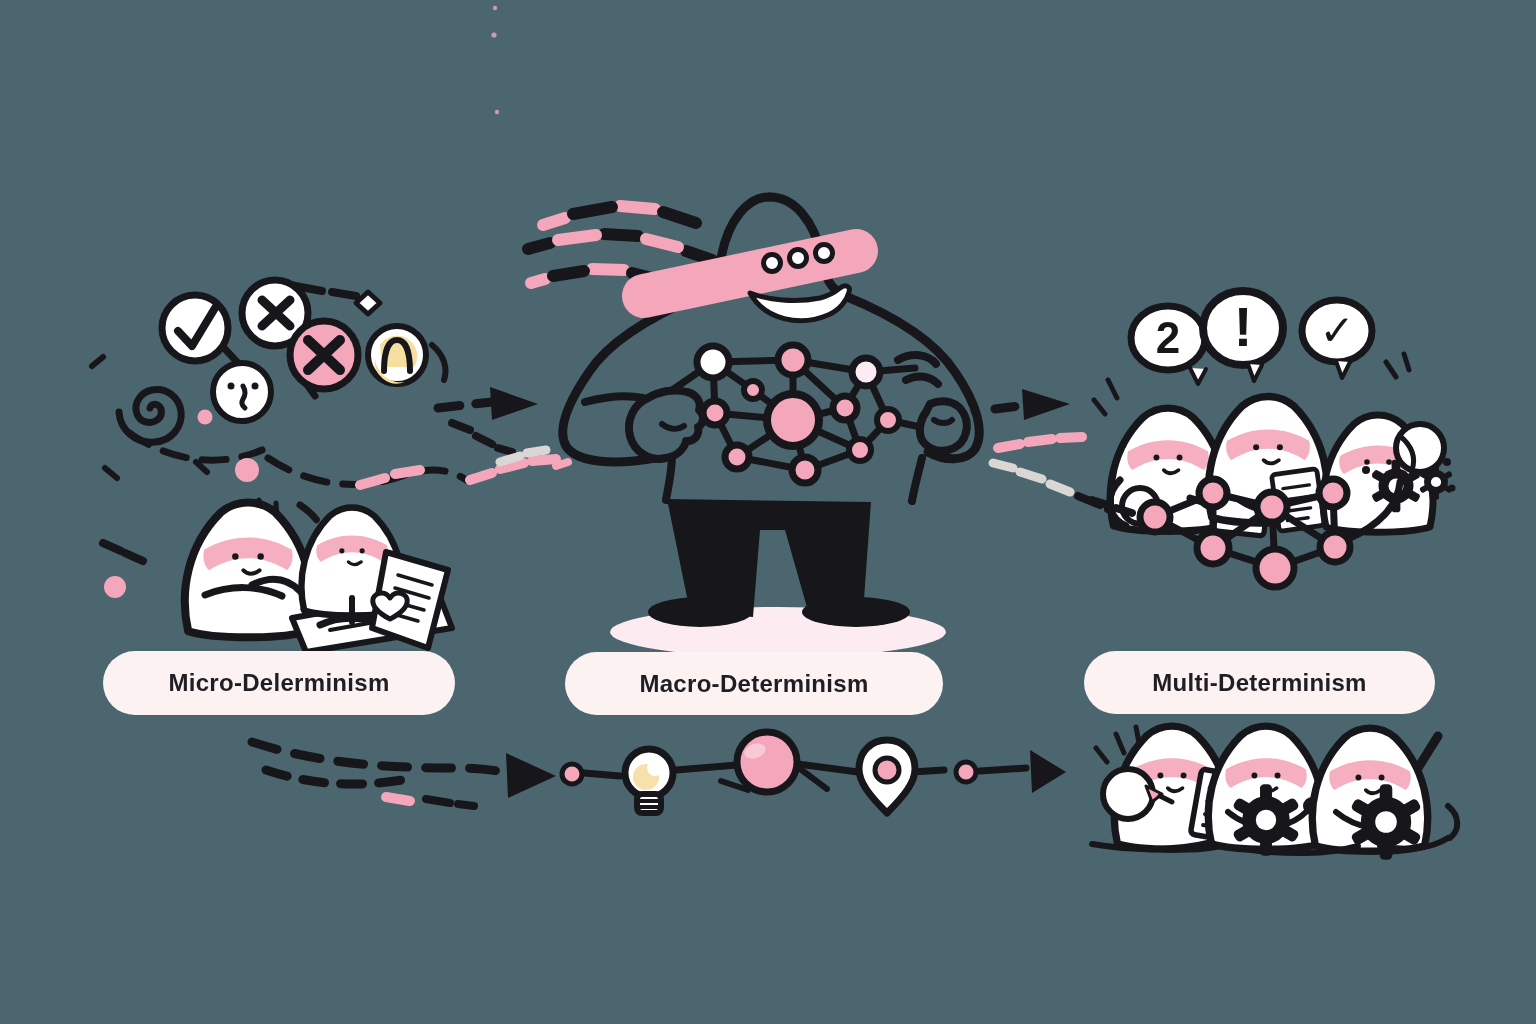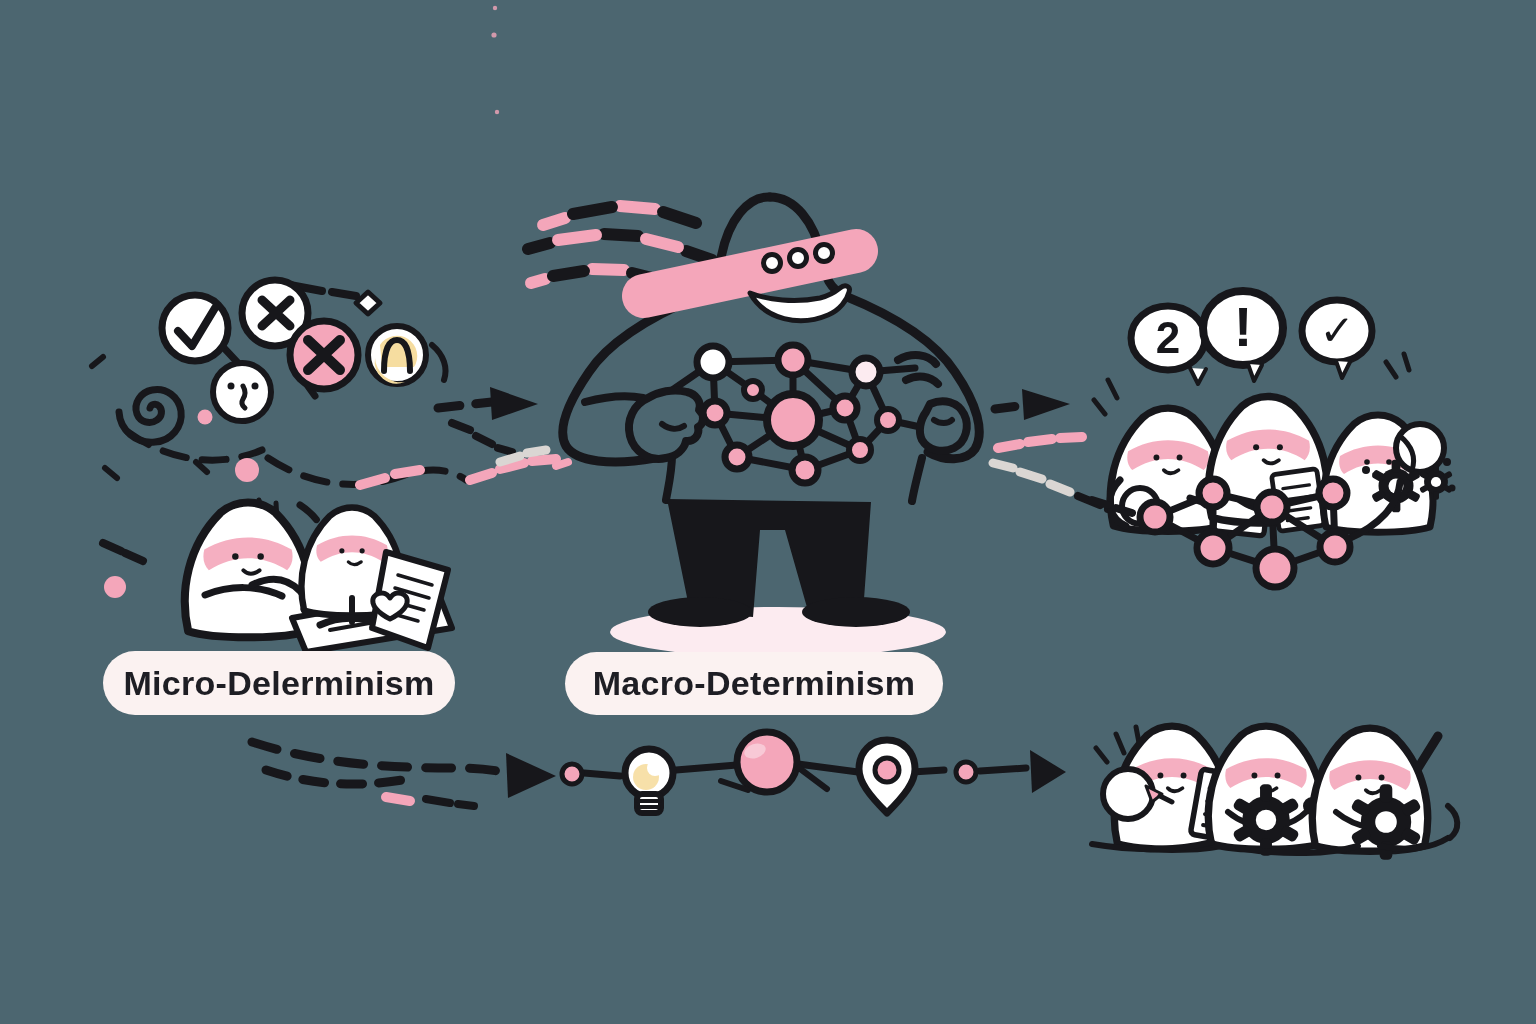--- a/index.html
+++ b/index.html
@@ -1,18 +1,18 @@
 <!DOCTYPE html>
 <html style="--bg: #4C6670; --ink: #17171B; --pink: #F4A6BA; --pinkSoft: #F8C9D6; --pinkPale: #FCEBF0; --cream: #F6DDA0; --paper: #FFFFFF; --pill: #FBF2F1; --labelText: #1E1E24; --grayDash: #DAD6D3;"><head>
 <meta charset="utf-8">
 <style>
   html,body{margin:0;padding:0;background:#333;}
   .canvas{position:relative;width:1536px;height:1024px;background:var(--bg,#4C6670);overflow:hidden;font-family:"Liberation Sans",sans-serif;}
   .illustration{position:absolute;left:0;top:0;}
-  .pill{position:absolute;display:flex;align-items:center;justify-content:center;background:var(--pill,#FBF2F1);border-radius:33px;font-weight:bold;color:var(--labelText,#1E1E24);font-size:34px;letter-spacing:.3px;}
+  .pill{position:absolute;display:flex;align-items:center;justify-content:center;background:var(--pill,#FBF2F1);border-radius:33px;font-weight:bold;color:var(--labelText,#1E1E24);font-size:24px;letter-spacing:.3px;}
   .pill-micro{left:103px;top:651px;width:352px;height:64px;}
   .pill-macro{left:565px;top:652px;width:378px;height:63px;}
   .pill-multi{left:1084px;top:651px;width:351px;height:63px;}
   
   .s{fill:none;stroke:var(--ink,#17171B);stroke-linecap:round;stroke-linejoin:round;}
   .fw{fill:var(--paper,#fff);}
   .fp{fill:var(--pink,#F4A6BA);}
   .fps{fill:var(--pinkSoft,#F8C9D6);}
   .fpp{fill:var(--pinkPale,#FCEBF0);}
   .fi{fill:var(--ink,#17171B);}
@@ -308,14 +308,17 @@
     </g>
   </g>
 </svg>
 
 <div class="pill pill-micro">
   <span>Micro-Delerminism</span>
 </div>
 <div class="pill pill-macro">
   <span>Macro-Determinism</span>
 </div>
-
+<div class="pill pill-multi">
+  <span>Multi-Determinism</span>
 </div>
 
+</div>
+
 </body></html>

